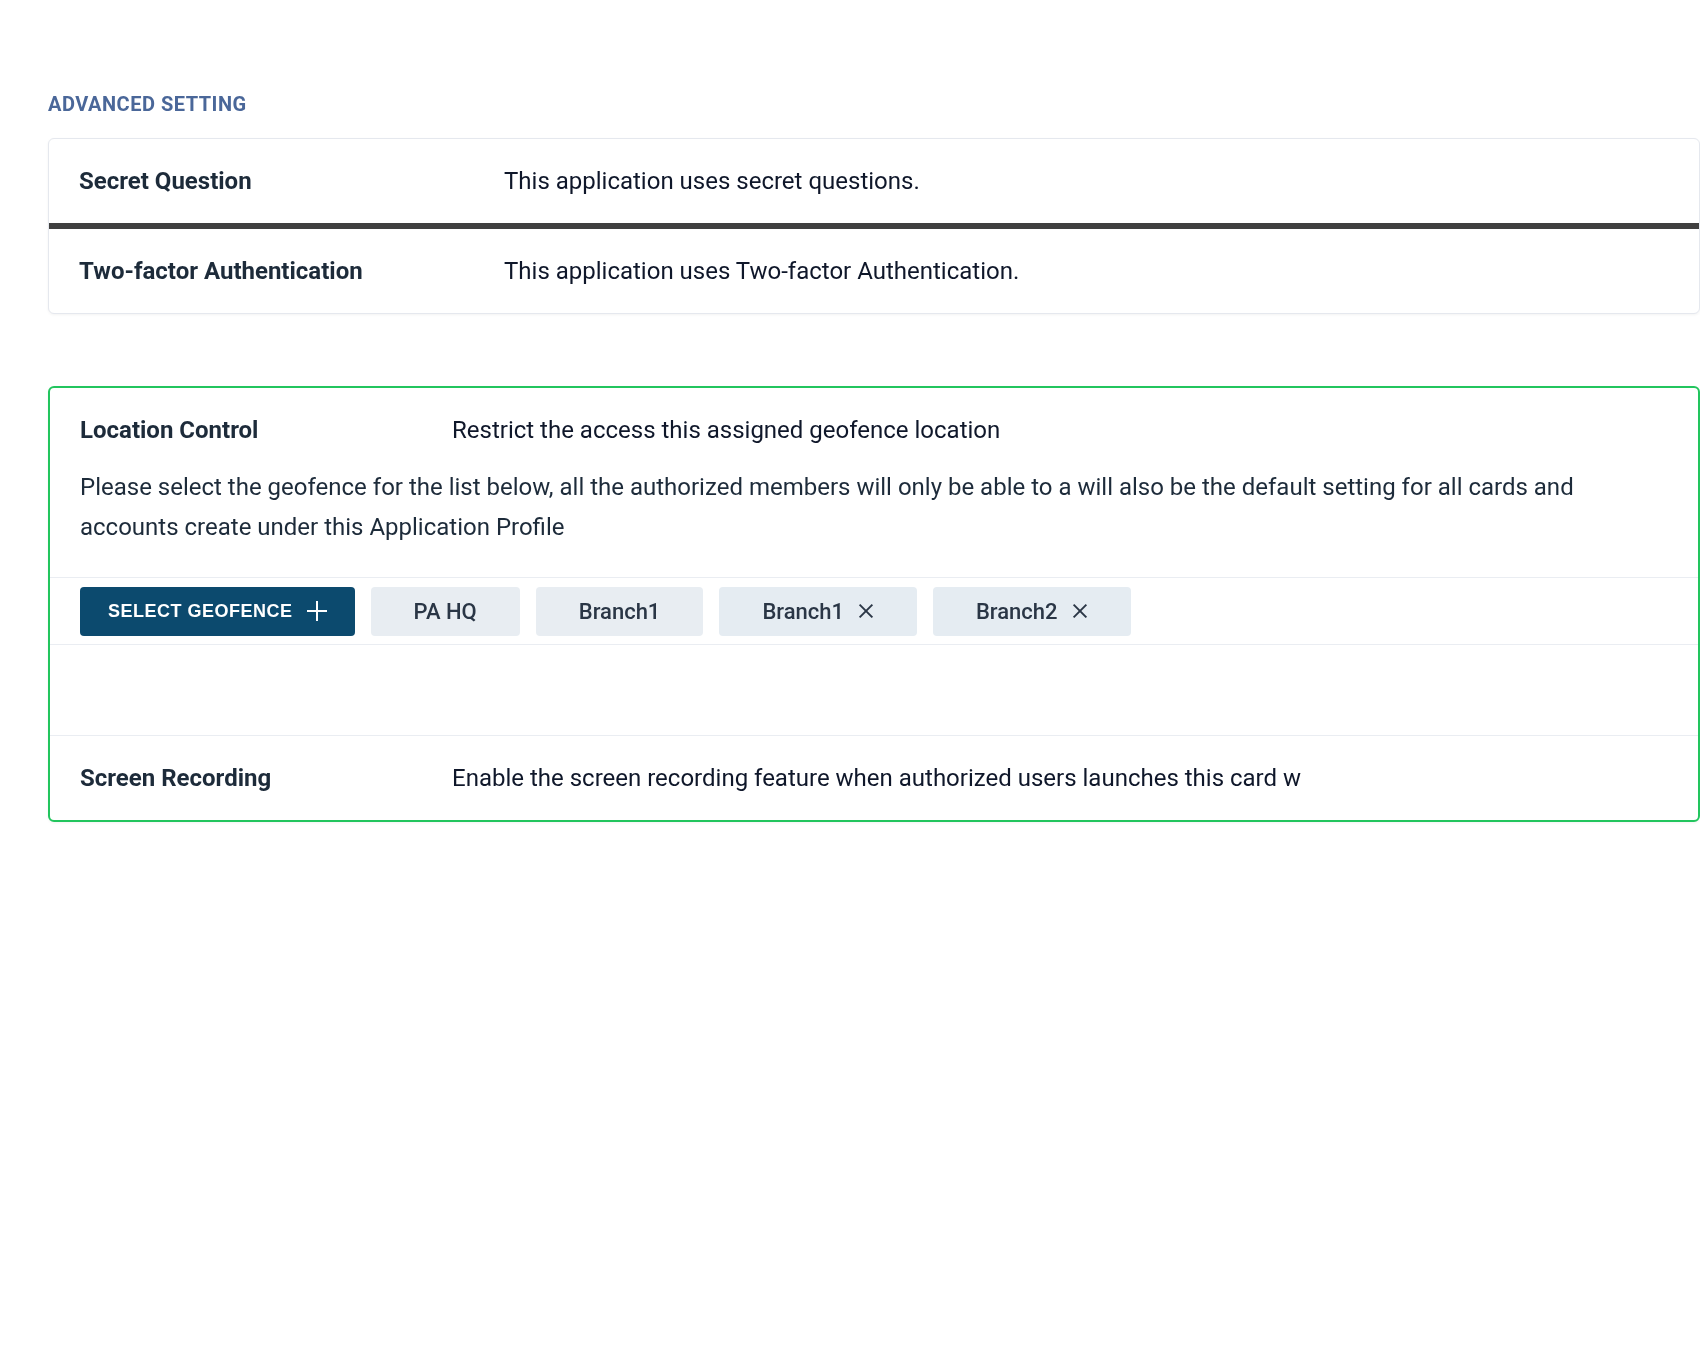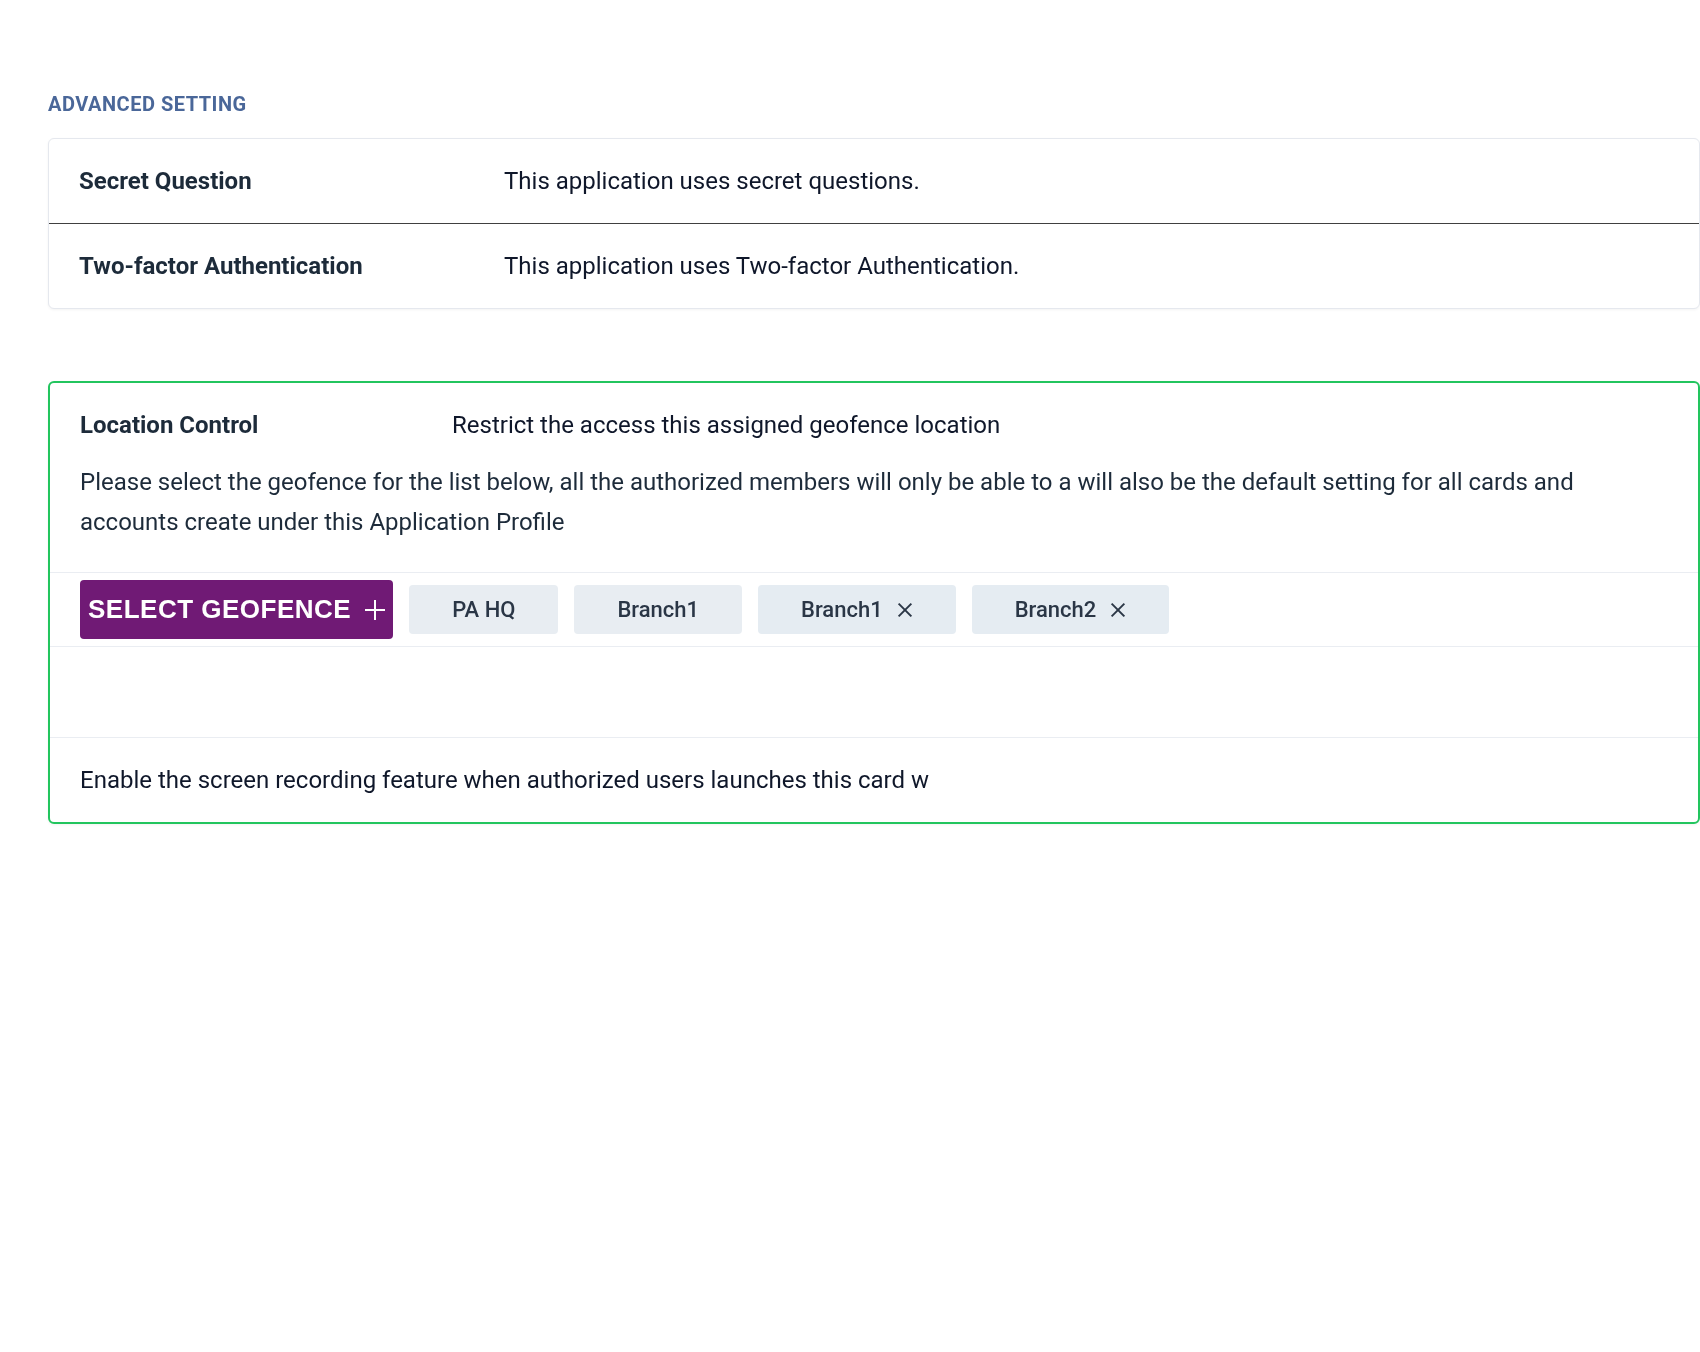--- a/index.html
+++ b/index.html
@@ -26,21 +26,21 @@
       background: #ffffff;
       border: 1px solid #e5e8ee;
       border-radius: 6px;
       box-shadow: 0 1px 3px rgba(0,0,0,0.05);
       overflow: hidden;
     }
     .row {
       display: flex;
       align-items: center;
       padding: 28px 30px;
-      border-bottom: 1px solid #404040;
+      border-bottom: 6px solid #404040;
     }
     .row:last-child {
       border-bottom: none;
     }
     .row-label {
       width: 425px;
       flex-shrink: 0;
       color: #1d2b3a;
       font-size: 24px;
       font-weight: 700;
@@ -80,28 +80,28 @@
       align-items: center;
       gap: 16px;
       padding: 0 30px 0 30px;
       border-top: 1px solid #eaedf2;
       border-bottom: 1px solid #eaedf2;
       min-height: 68px;
       padding-top: 7px;
       padding-bottom: 7px;
     }
     .btn-primary {
-      background: #701a75;
+      background: #0c4a6e;
       color: #ffffff;
       font-weight: 700;
-      font-size: 26px;
+      font-size: 18px;
       letter-spacing: 0.5px;
       border: none;
       border-radius: 4px;
-      padding: 14px 8px;
+      padding: 14px 28px;
       display: inline-flex;
       align-items: center;
       gap: 14px;
       cursor: pointer;
     }
     .btn-primary .plus-icon {
       display: inline-block;
       width: 20px;
       height: 20px;
       position: relative;
@@ -218,16 +218,17 @@
         <span class="x-icon"></span>
       </span>
       <span class="chip chip-removable">
         <span>Branch2</span>
         <span class="x-icon"></span>
       </span>
     </div>
     <div class="spacer"></div>
     <div class="divider"></div>
     <div class="screen-row">
+      <div class="row-label">Screen Recording</div>
       <div class="row-desc">Enable the screen recording feature when authorized users launches this card w</div>
     </div>
   </div>
 </div>
 
 </body></html>

